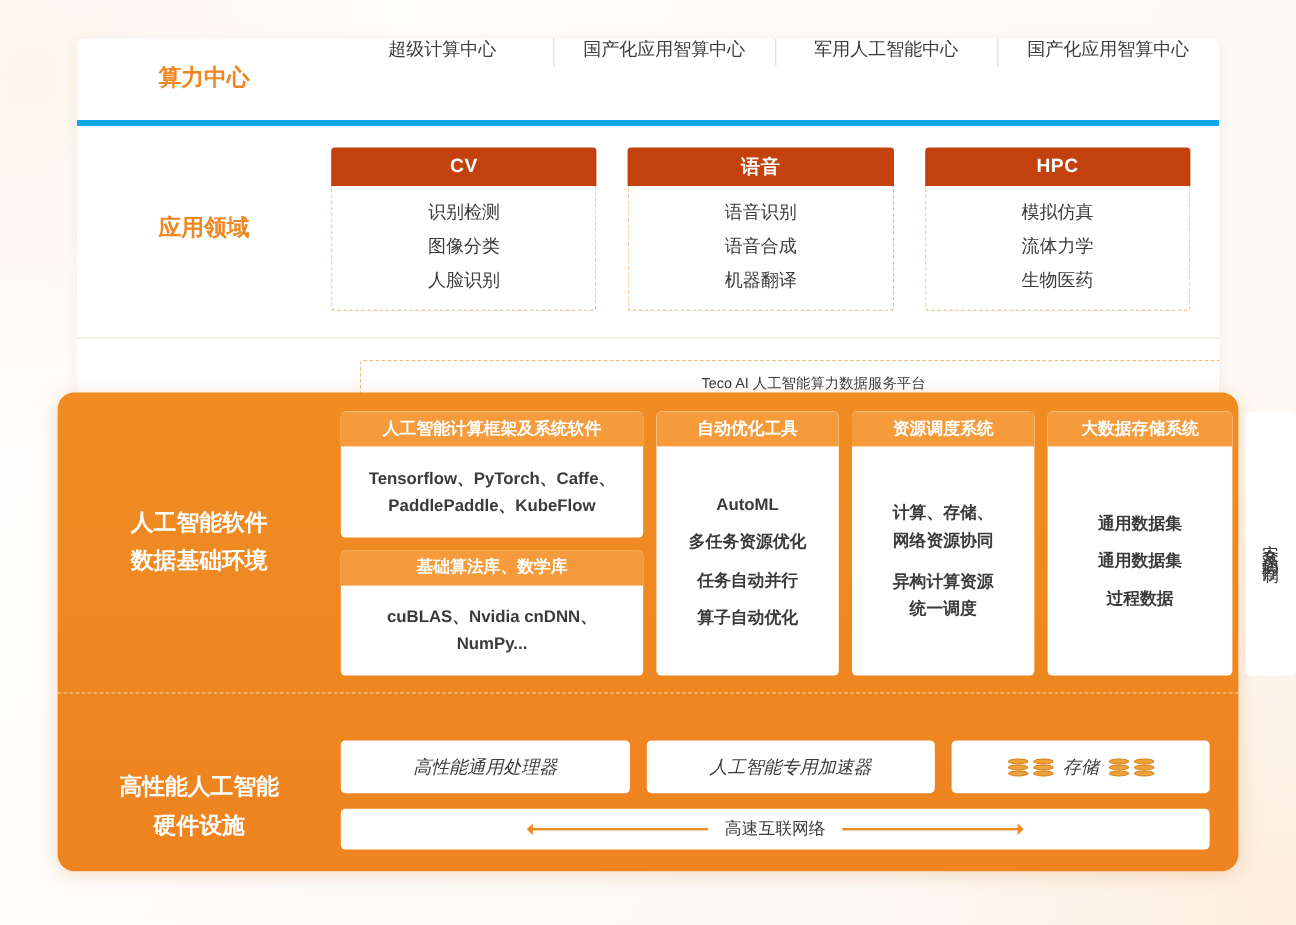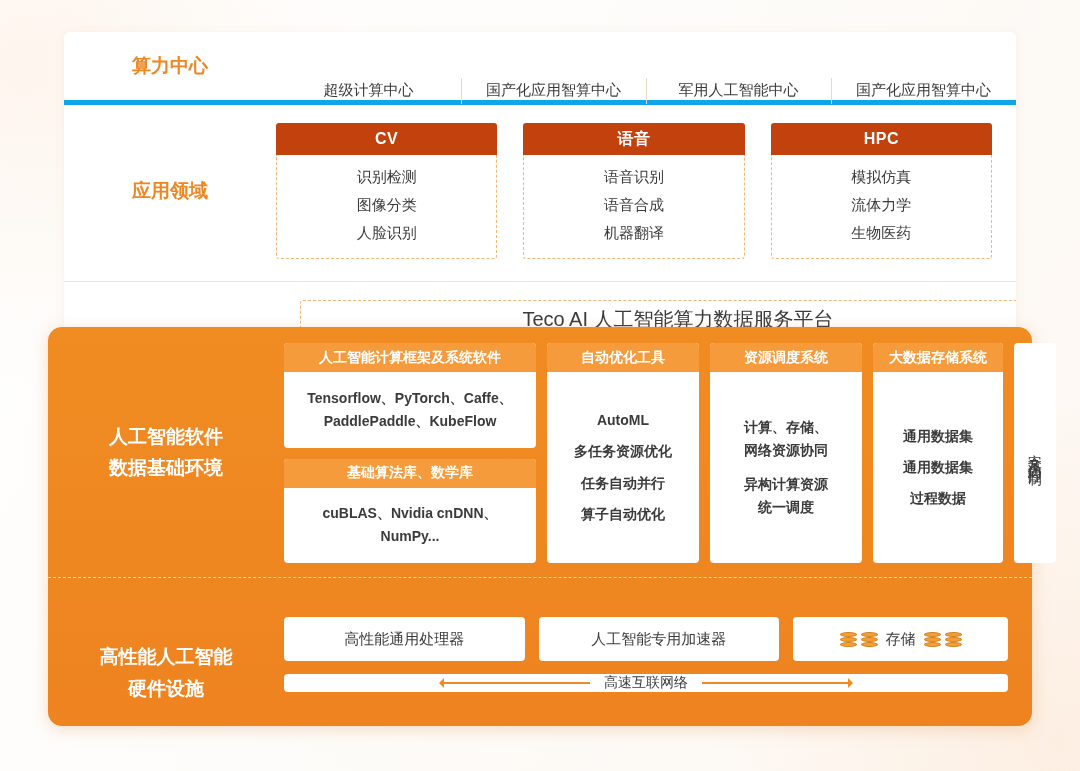--- a/index.html
+++ b/index.html
@@ -57,21 +57,21 @@
   }
 
   
   .row-compute {
     height: 68px;
     border-bottom: 5px solid #0ea5e9;
   }
   .compute-items {
     flex: 1;
     display: flex;
-    align-items: flex-end;
+    align-items: flex-start;
   }
   .compute-item {
     flex: 1;
     text-align: center;
     font-size: 15px;
     color: #3b3b3b;
     position: relative;
     padding: 0 4px;
   }
   .compute-item + .compute-item::before {
@@ -134,21 +134,21 @@
     padding: 18px 0 20px 0;
   }
   .platform-bar {
     margin: 0 24px 0 236px;
     height: 38px;
     border: 1px dashed #f0b877;
     border-radius: 3px;
     display: flex;
     align-items: center;
     justify-content: center;
-    font-size: 20px;
+    font-size: 12px;
     color: #3b3b3b;
     width: 756px;
     box-sizing: border-box;
   }
 
   
   .orange-card {
     position: absolute;
     left: 48px;
     top: 327px;
@@ -224,21 +224,21 @@
     text-align: center;
     padding: 8px 10px;
     box-sizing: border-box;
   }
   .stack-panel { flex: 1; }
   .sw-col {
     width: 152px;
     display: flex;
     flex-direction: column;
   }
-  .sw-col.wide { width: 130px; }
+  .sw-col.wide { width: 154px; }
   .sw-col .panel { flex: 1; }
   .col-line { margin: 4px 0; }
   .col-gap { height: 10px; }
 
   .arrow-link {
     position: absolute;
     color: #ffffff;
     font-size: 15px;
     line-height: 1;
   }
@@ -274,38 +274,39 @@
     padding: 18px 24px 18px 0;
     box-sizing: border-box;
     display: flex;
     flex-direction: column;
     gap: 13px;
   }
   .hw-row {
     display: flex;
     gap: 14px;
     height: 44px;
+    font-style: italic;
   }
   .hw-box {
     background: #ffffff;
     border-radius: 4px;
     color: #3b3b3b;
     font-size: 15px;
     display: flex;
     align-items: center;
     justify-content: center;
     gap: 8px;
   }
   .hw-box.b1 { flex: 1.03; }
   .hw-box.b2 { flex: 1.03; }
   .hw-box.b3 { flex: 0.92; }
   .net-bar {
     background: #ffffff;
     border-radius: 4px;
-    height: 18px;
+    height: 34px;
     display: flex;
     align-items: center;
     justify-content: center;
     gap: 14px;
     color: #3b3b3b;
     font-size: 14px;
   }
   .net-arrow {
     display: inline-block;
     height: 2px;

